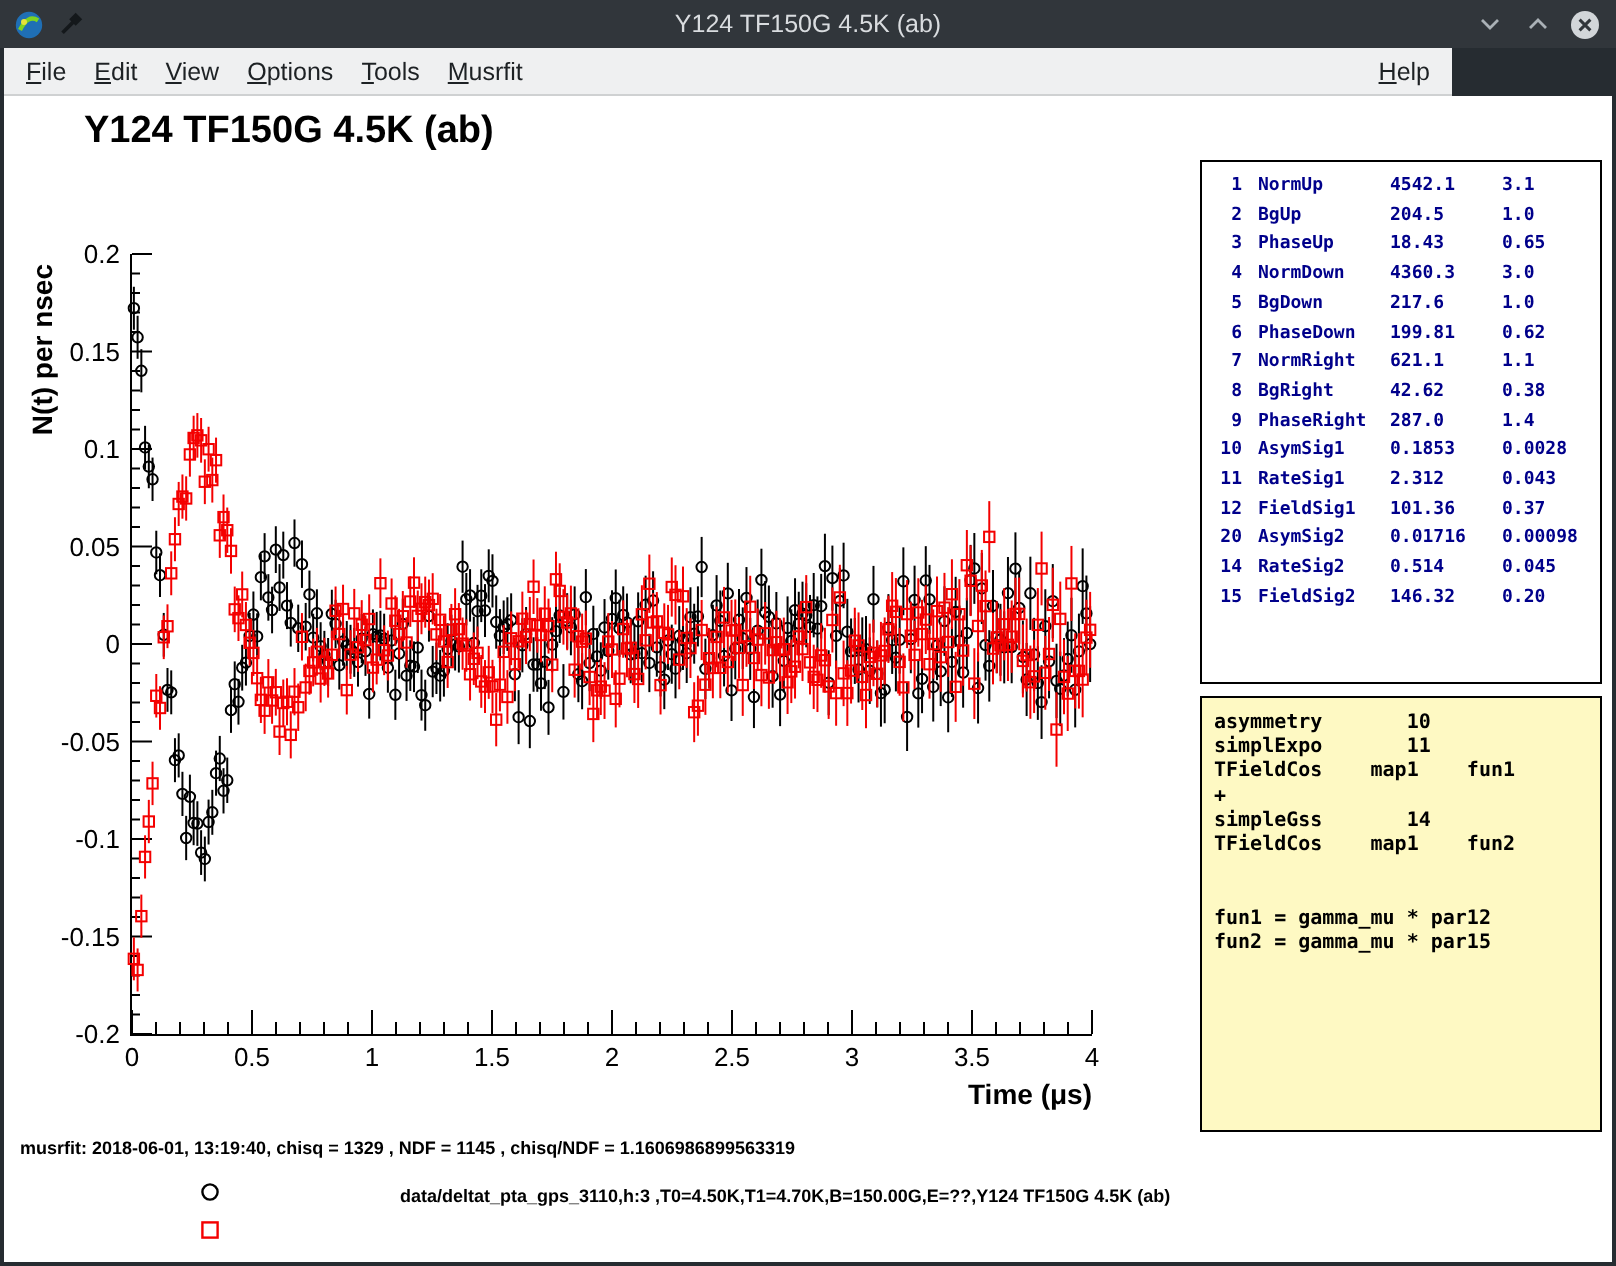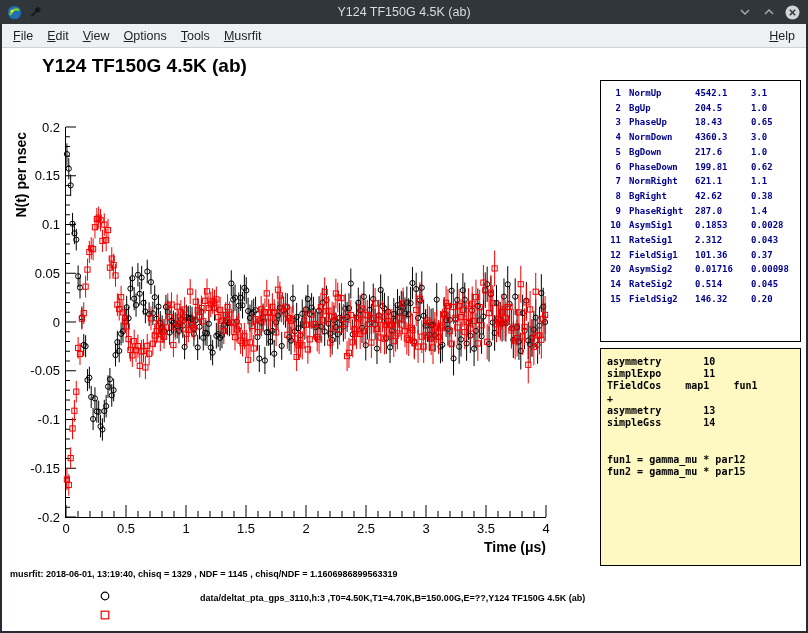--- a/index.html
+++ b/index.html
@@ -6,21 +6,21 @@
   .window{position:relative;width:808px;height:633px;background:#262c31;font-family:"Liberation Sans",sans-serif;overflow:hidden;}
 
   
   .titlebar{position:absolute;top:0;left:0;width:808px;height:24px;background:#31363b;display:flex;align-items:center;}
   .tb-left{display:flex;align-items:center;gap:5px;margin-left:6px;z-index:2;}
   .tb-title{position:absolute;left:0;right:0;text-align:center;color:#d9dcdf;font-size:12.5px;pointer-events:none;}
   .tb-right{margin-left:auto;display:flex;align-items:center;gap:7px;margin-right:7px;z-index:2;}
   .tb-btn{display:inline-flex;width:17px;height:17px;align-items:center;justify-content:center;}
 
   
-  .menubar{position:absolute;top:24px;left:2px;width:804px;height:24px;background:#eff0f1;border-bottom:1px solid #cfd1d2;display:flex;align-items:center;box-sizing:border-box;padding:0 4px;}
+  .menubar{position:absolute;top:24px;left:2px;width:724px;height:24px;background:#eff0f1;border-bottom:1px solid #cfd1d2;display:flex;align-items:center;box-sizing:border-box;padding:0 4px;}
   .menu-item{padding:2px 7px;font-size:12.5px;color:#1d2124;cursor:default;}
   .menu-item u{text-decoration:underline;text-underline-offset:1px;}
   #menu-right{margin-left:auto;display:flex;}
 
   
   .content{position:absolute;top:48px;left:2px;width:804px;height:583px;background:#ffffff;overflow:hidden;}
   .plot-title{position:absolute;left:40px;top:7px;font-size:19px;font-weight:bold;color:#000;z-index:3;}
   #plot-svg{position:absolute;left:0;top:0;z-index:1;}
 
   .param-box{position:absolute;left:598px;top:32px;width:201px;height:262px;border:1px solid #000;background:#fff;box-sizing:border-box;padding:5px 0 0 4px;font-family:"DejaVu Sans Mono",monospace;font-size:9px;font-weight:bold;color:#00008b;z-index:2;}
@@ -1262,22 +1262,22 @@
         <div class="param-row"><span class="p-idx">12</span><span class="p-name">FieldSig1</span><span class="p-val">101.36</span><span class="p-err">0.37</span></div>
         <div class="param-row"><span class="p-idx">20</span><span class="p-name">AsymSig2</span><span class="p-val">0.01716</span><span class="p-err">0.00098</span></div>
         <div class="param-row"><span class="p-idx">14</span><span class="p-name">RateSig2</span><span class="p-val">0.514</span><span class="p-err">0.045</span></div>
         <div class="param-row"><span class="p-idx">15</span><span class="p-name">FieldSig2</span><span class="p-val">146.32</span><span class="p-err">0.20</span></div>
       </div>
     <div class="theory-box" id="theory-box">
         <div class="theory-line">asymmetry       10</div>
         <div class="theory-line">simplExpo       11</div>
         <div class="theory-line">TFieldCos    map1    fun1</div>
         <div class="theory-line">+</div>
-        <div class="theory-line">asymmetry       13</div>
         <div class="theory-line">simpleGss       14</div>
+        <div class="theory-line">TFieldCos    map1    fun2</div>
         <div class="theory-line"></div>
         <div class="theory-line"></div>
         <div class="theory-line">fun1 = gamma_mu * par12</div>
         <div class="theory-line">fun2 = gamma_mu * par15</div>
       </div>
     <div class="status-line">musrfit: 2018-06-01, 13:19:40, chisq = 1329 , NDF = 1145 , chisq/NDF = 1.1606986899563319</div>
     <div class="legend" id="legend">
         <div class="legend-row">
           <svg width="14" height="14" class="legend-marker">
             <circle cx="7" cy="7" r="3.8" fill="none" stroke="#000000" stroke-width="1.2"></circle>

